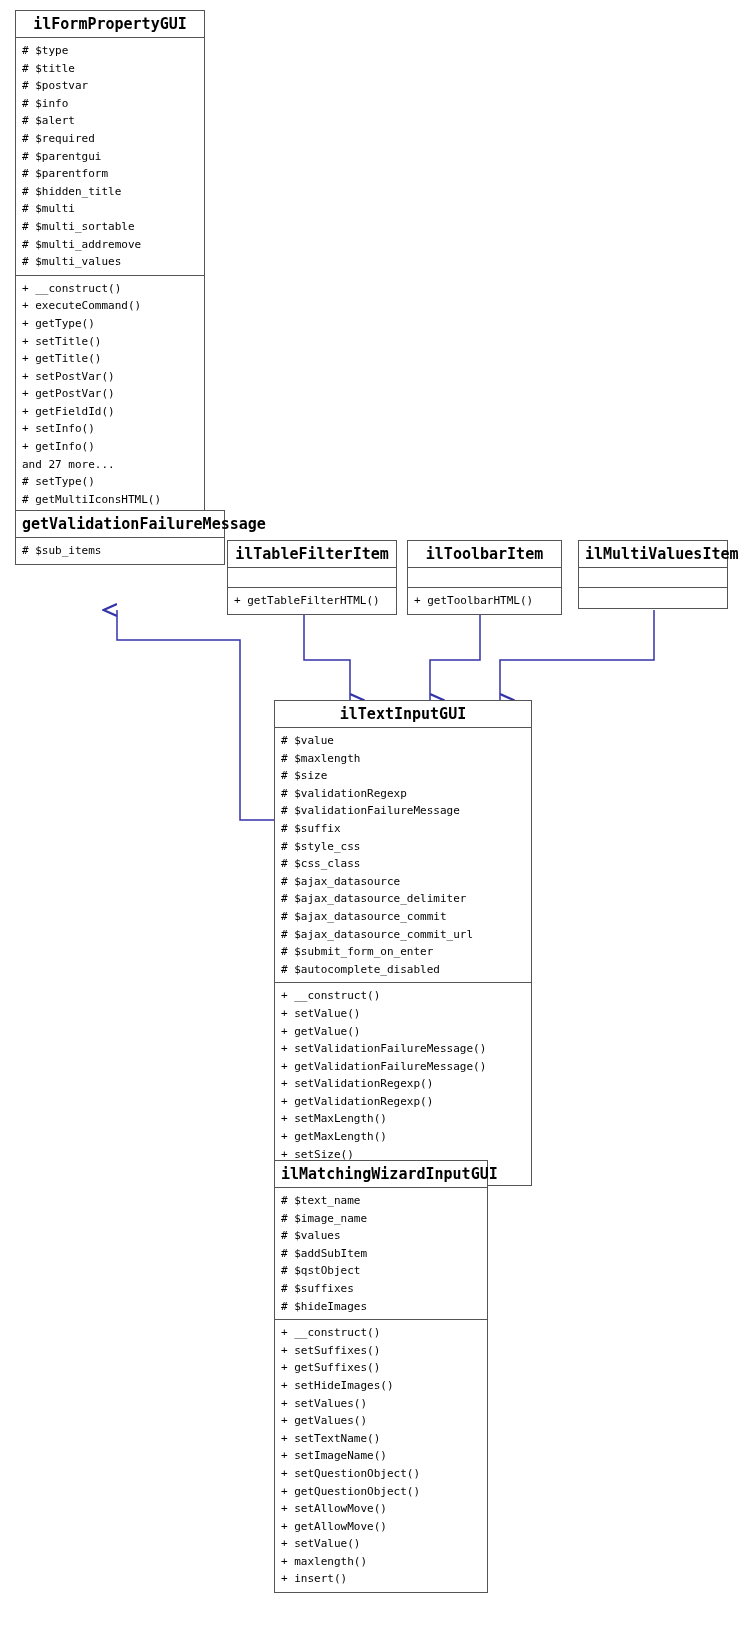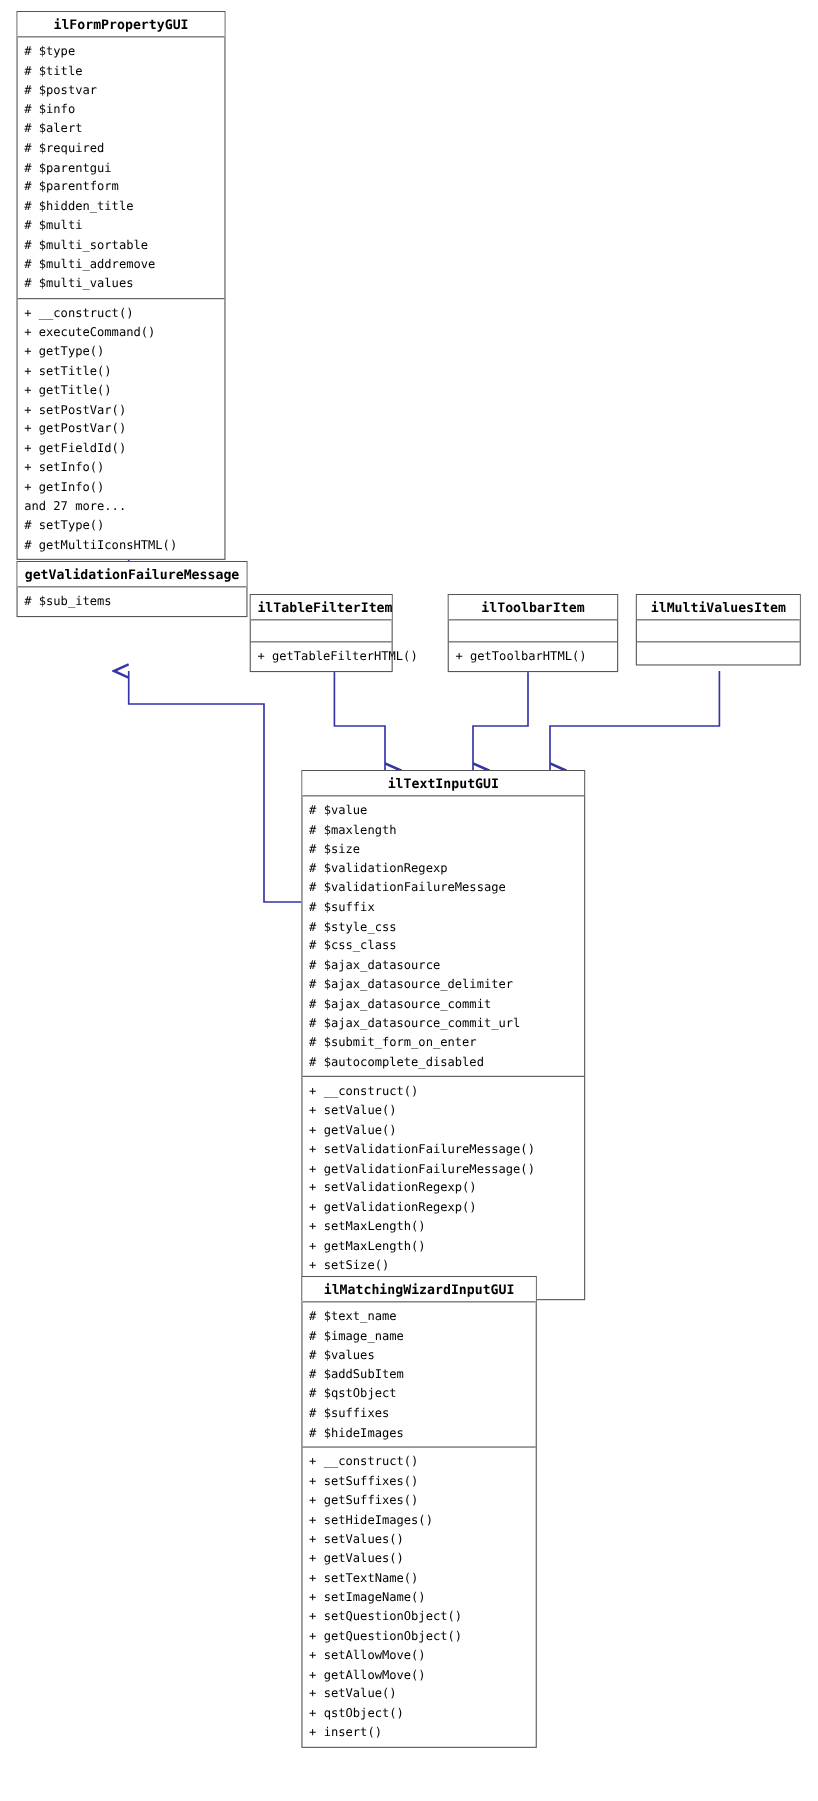--- a/index.html
+++ b/index.html
@@ -24,21 +24,21 @@
       border: 1px solid #555;
       background: #fff;
     }
 
     .uml-box .box-title {
       background: #fff;
       border-bottom: 1px solid #555;
       padding: 4px 6px;
       text-align: center;
       font-weight: bold;
-      font-size: 12px;
+      font-size: 15px;
     }
 
     .uml-box .box-section {
       border-bottom: 1px solid #555;
       padding: 4px 6px;
       line-height: 1.6;
       white-space: nowrap;
     }
 
     .uml-box .box-section:last-child {
@@ -126,21 +126,21 @@
     </div>
   </div>
 
   <div class="uml-box" style="left:15px; top:510px; width:210px;">
     <div class="box-title">getValidationFailureMessage</div>
     <div class="box-section">
       <div># $sub_items</div>
     </div>
   </div>
 
-  <div class="uml-box" style="left:227px; top:540px; width:130px;">
+  <div class="uml-box" style="left:227px; top:540px; width:170px;">
     <div class="box-title">ilTableFilterItem</div>
     <div class="box-section" style="height:20px;"></div>
     <div class="box-section">
       <div>+ getTableFilterHTML()</div>
     </div>
   </div>
 
   <div class="uml-box" style="left:407px; top:540px; width:155px;">
     <div class="box-title">ilToolbarItem</div>
     <div class="box-section" style="height:20px;"></div>
@@ -206,18 +206,18 @@
       <div>+ setHideImages()</div>
       <div>+ setValues()</div>
       <div>+ getValues()</div>
       <div>+ setTextName()</div>
       <div>+ setImageName()</div>
       <div>+ setQuestionObject()</div>
       <div>+ getQuestionObject()</div>
       <div>+ setAllowMove()</div>
       <div>+ getAllowMove()</div>
       <div>+ setValue()</div>
-      <div>+ qstObject()</div>
+      <div>+ maxlength()</div>
       <div>+ insert()</div>
     </div>
   </div>
 
 </div>
 
 </body></html>

